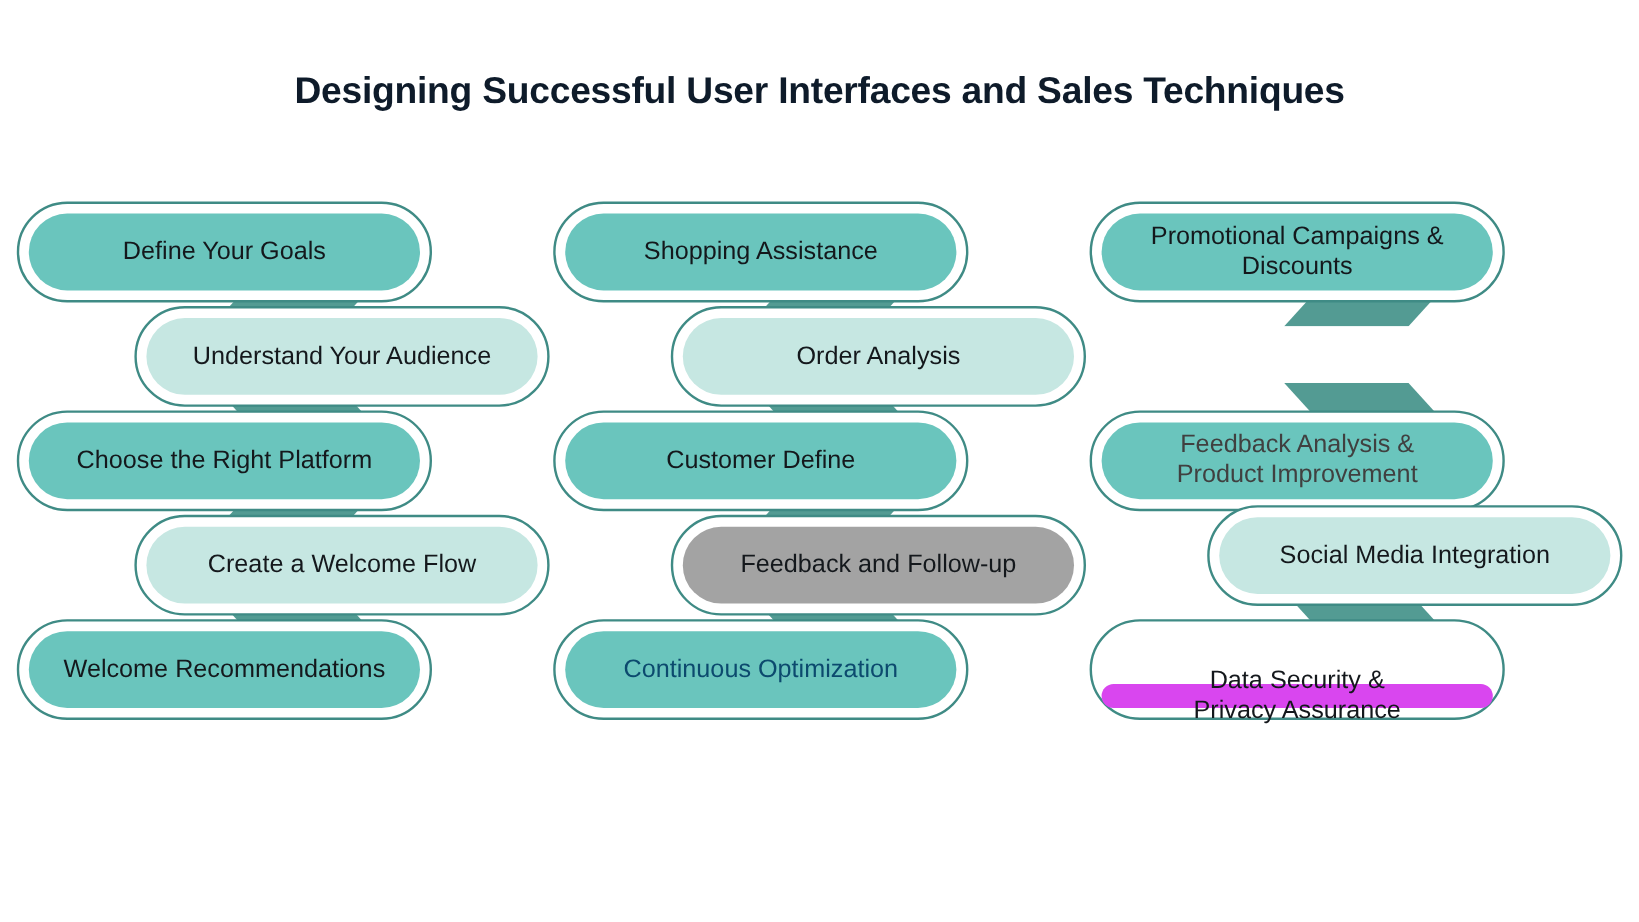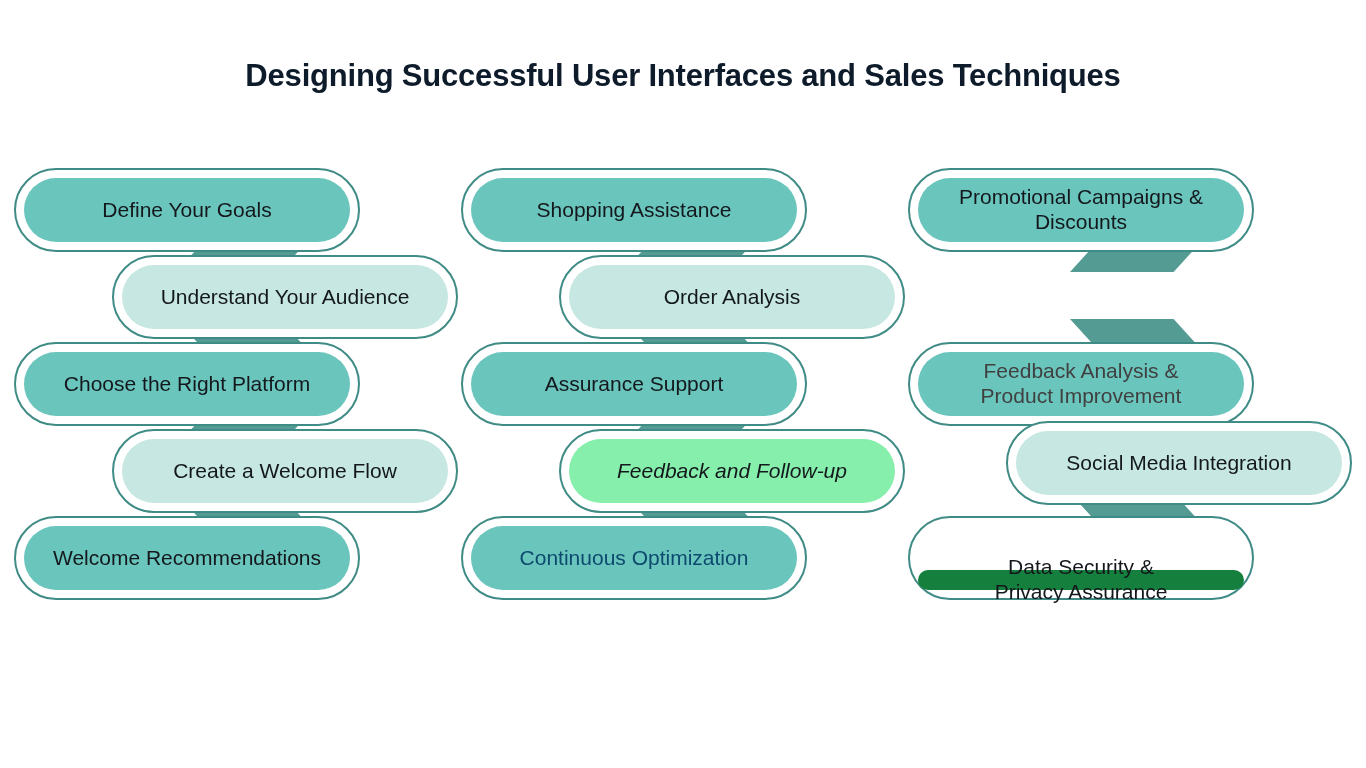--- a/index.html
+++ b/index.html
@@ -166,26 +166,26 @@
       </div>
       <div class="row right" style="top: 87px;">
         <div class="shell" style="border-color: rgb(63, 139, 133);"></div>
         <div class="pill light" style="background: rgb(198, 231, 226);">
           <div class="pill-label" style="color: rgb(20, 24, 28);">Order Analysis</div>
         </div>
       </div>
       <div class="row left" style="top: 174px;">
         <div class="shell" style="border-color: rgb(63, 139, 133);"></div>
         <div class="pill dark" style="background: rgb(106, 197, 189);">
-          <div class="pill-label" style="color: rgb(20, 24, 28);">Assurance Support</div>
+          <div class="pill-label" style="color: rgb(20, 24, 28);">Customer Define</div>
         </div>
       </div>
       <div class="row right" style="top: 261px;">
         <div class="shell" style="border-color: rgb(63, 139, 133);"></div>
-        <div class="pill light" style="background: #86efac; font-style: italic;">
+        <div class="pill light" style="background: #a3a3a3;">
           <div class="pill-label" style="color: rgb(20, 24, 28);">Feedback and Follow-up</div>
         </div>
       </div>
       <div class="row left" style="top: 348px;">
         <div class="shell" style="border-color: rgb(63, 139, 133);"></div>
         <div class="pill dark" style="background: rgb(106, 197, 189);">
           <div class="pill-label" style="color: #0c4a6e;">Continuous Optimization</div>
         </div>
       </div>
     </div>
@@ -211,19 +211,19 @@
         </div>
       </div>
       <div class="row right" style="top: 253px;">
         <div class="shell" style="border-color: rgb(63, 139, 133);"></div>
         <div class="pill light" style="background: rgb(198, 231, 226);">
           <div class="pill-label" style="color: rgb(20, 24, 28);">Social Media Integration</div>
         </div>
       </div>
       <div class="row left" style="top: 348px;">
         <div class="shell" style="border-color: rgb(63, 139, 133);"></div>
-        <div class="pill dark" style="background: #15803d; margin-top: 44px;">
+        <div class="pill dark" style="background: #d946ef; margin-top: 44px;">
           <div class="pill-label" style="color: rgb(20, 24, 28);">Data Security &amp;
 Privacy Assurance</div>
         </div>
       </div>
     </div>
   </div>
 
 </body></html>

